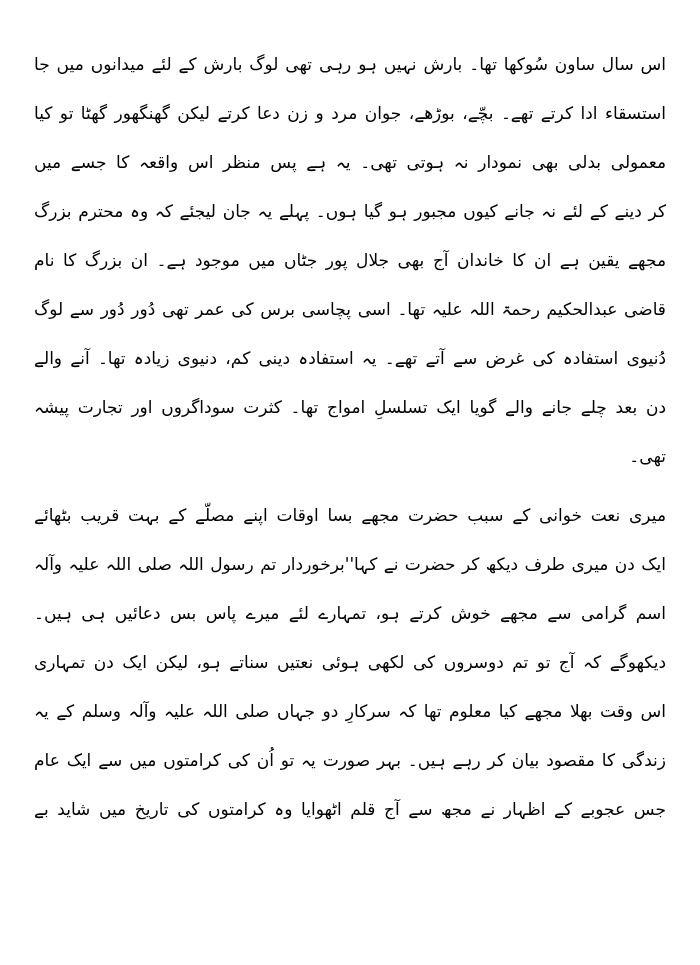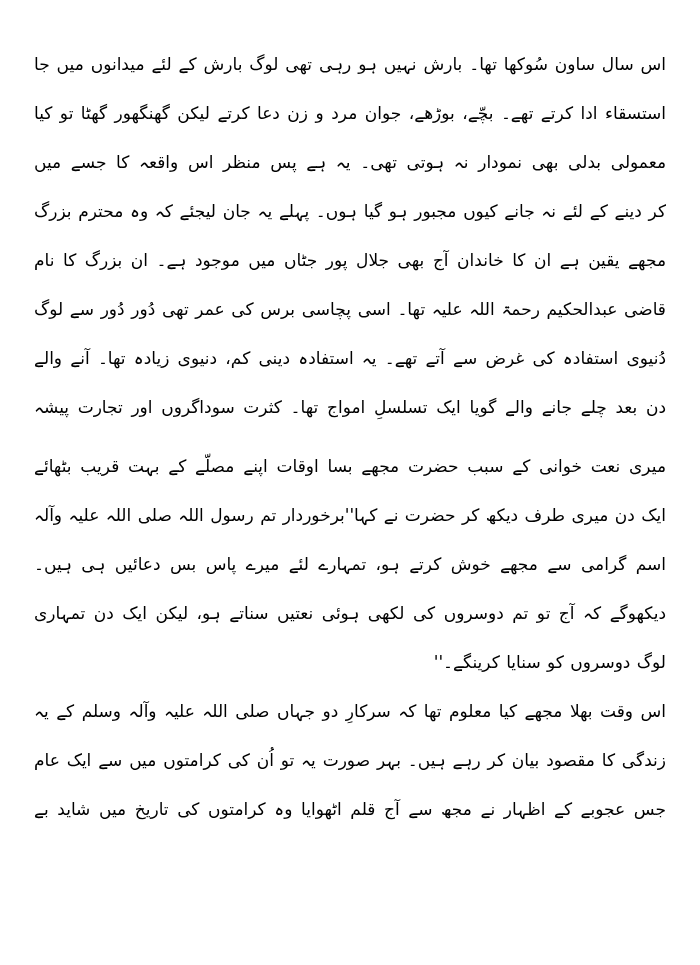--- a/index.html
+++ b/index.html
@@ -55,27 +55,27 @@
   <div class="text-body" id="text-body" data-name="text-body">
       <div class="paragraph" data-name="paragraph-1">
         <div class="line" data-name="text-line">اس سال ساون سُوکھا تھا۔ بارش نہیں ہو رہی تھی لوگ بارش کے لئے میدانوں میں جا کر نمازِ</div>
         <div class="line" data-name="text-line">استسقاء ادا کرتے تھے۔ بچّے، بوڑھے، جوان مرد و زن دعا کرتے لیکن گھنگھور گھٹا تو کیا کوئی</div>
         <div class="line" data-name="text-line">معمولی بدلی بھی نمودار نہ ہوتی تھی۔ یہ ہے پس منظر اس واقعہ کا جسے میں عجوبہ کہتا ہوں۔ جسے بیان</div>
         <div class="line" data-name="text-line">کر دینے کے لئے نہ جانے کیوں مجبور ہو گیا ہوں۔ پہلے یہ جان لیجئے کہ وہ محترم بزرگ کون تھے؟</div>
         <div class="line" data-name="text-line">مجھے یقین ہے ان کا خاندان آج بھی جلال پور جٹاں میں موجود ہے۔ ان بزرگ کا نام نامی حضرت</div>
         <div class="line" data-name="text-line">قاضی عبدالحکیم رحمۃ اللہ علیہ تھا۔ اسی پچاسی برس کی عمر تھی دُور دُور سے لوگ ان سے دینی اور</div>
         <div class="line" data-name="text-line">دُنیوی استفادہ کی غرض سے آتے تھے۔ یہ استفادہ دینی کم، دنیوی زیادہ تھا۔ آنے والے اور دو تین</div>
         <div class="line" data-name="text-line">دن بعد چلے جانے والے گویا ایک تسلسلِ امواج تھا۔ کثرت سوداگروں اور تجارت پیشہ لوگوں کی</div>
+        <div class="line last" data-name="text-line">تھی۔</div>
       </div>
       <div class="paragraph" data-name="paragraph-2">
         <div class="line" data-name="text-line">میری نعت خوانی کے سبب حضرت مجھے بسا اوقات اپنے مصلّے کے بہت قریب بٹھائے رکھتے تھے۔</div>
         <div class="line" data-name="text-line">ایک دن میری طرف دیکھ کر حضرت نے کہا''برخوردار تم رسول اللہ صلی اللہ علیہ وآلہ وسلم کے</div>
         <div class="line" data-name="text-line">اسم گرامی سے مجھے خوش کرتے ہو، تمہارے لئے میرے پاس بس دعائیں ہی ہیں۔ انشاء اللہ تم</div>
         <div class="line" data-name="text-line">دیکھوگے کہ آج تو تم دوسروں کی لکھی ہوئی نعتیں سناتے ہو، لیکن ایک دن تمہاری لکھی ہوئی نعتیں</div>
-        <div class="line last" data-name="text-line">لوگ دوسروں کو سنایا کرینگے۔''</div>
       </div>
       <div class="paragraph" data-name="paragraph-3">
         <div class="line" data-name="text-line">اس وقت بھلا مجھے کیا معلوم تھا کہ سرکارِ دو جہاں صلی اللہ علیہ وآلہ وسلم کے یہ محّبِ صادق میری</div>
         <div class="line" data-name="text-line">زندگی کا مقصود بیان کر رہے ہیں۔ بہر صورت یہ تو اُن کی کرامتوں میں سے ایک عام بات ہے۔</div>
         <div class="line" data-name="text-line">جس عجوبے کے اظہار نے مجھ سے آج قلم اٹھوایا وہ کرامتوں کی تاریخ میں شاید بے نظیر ہی نظر</div>
       </div>
     </div>
 </div>
 
 </body></html>

